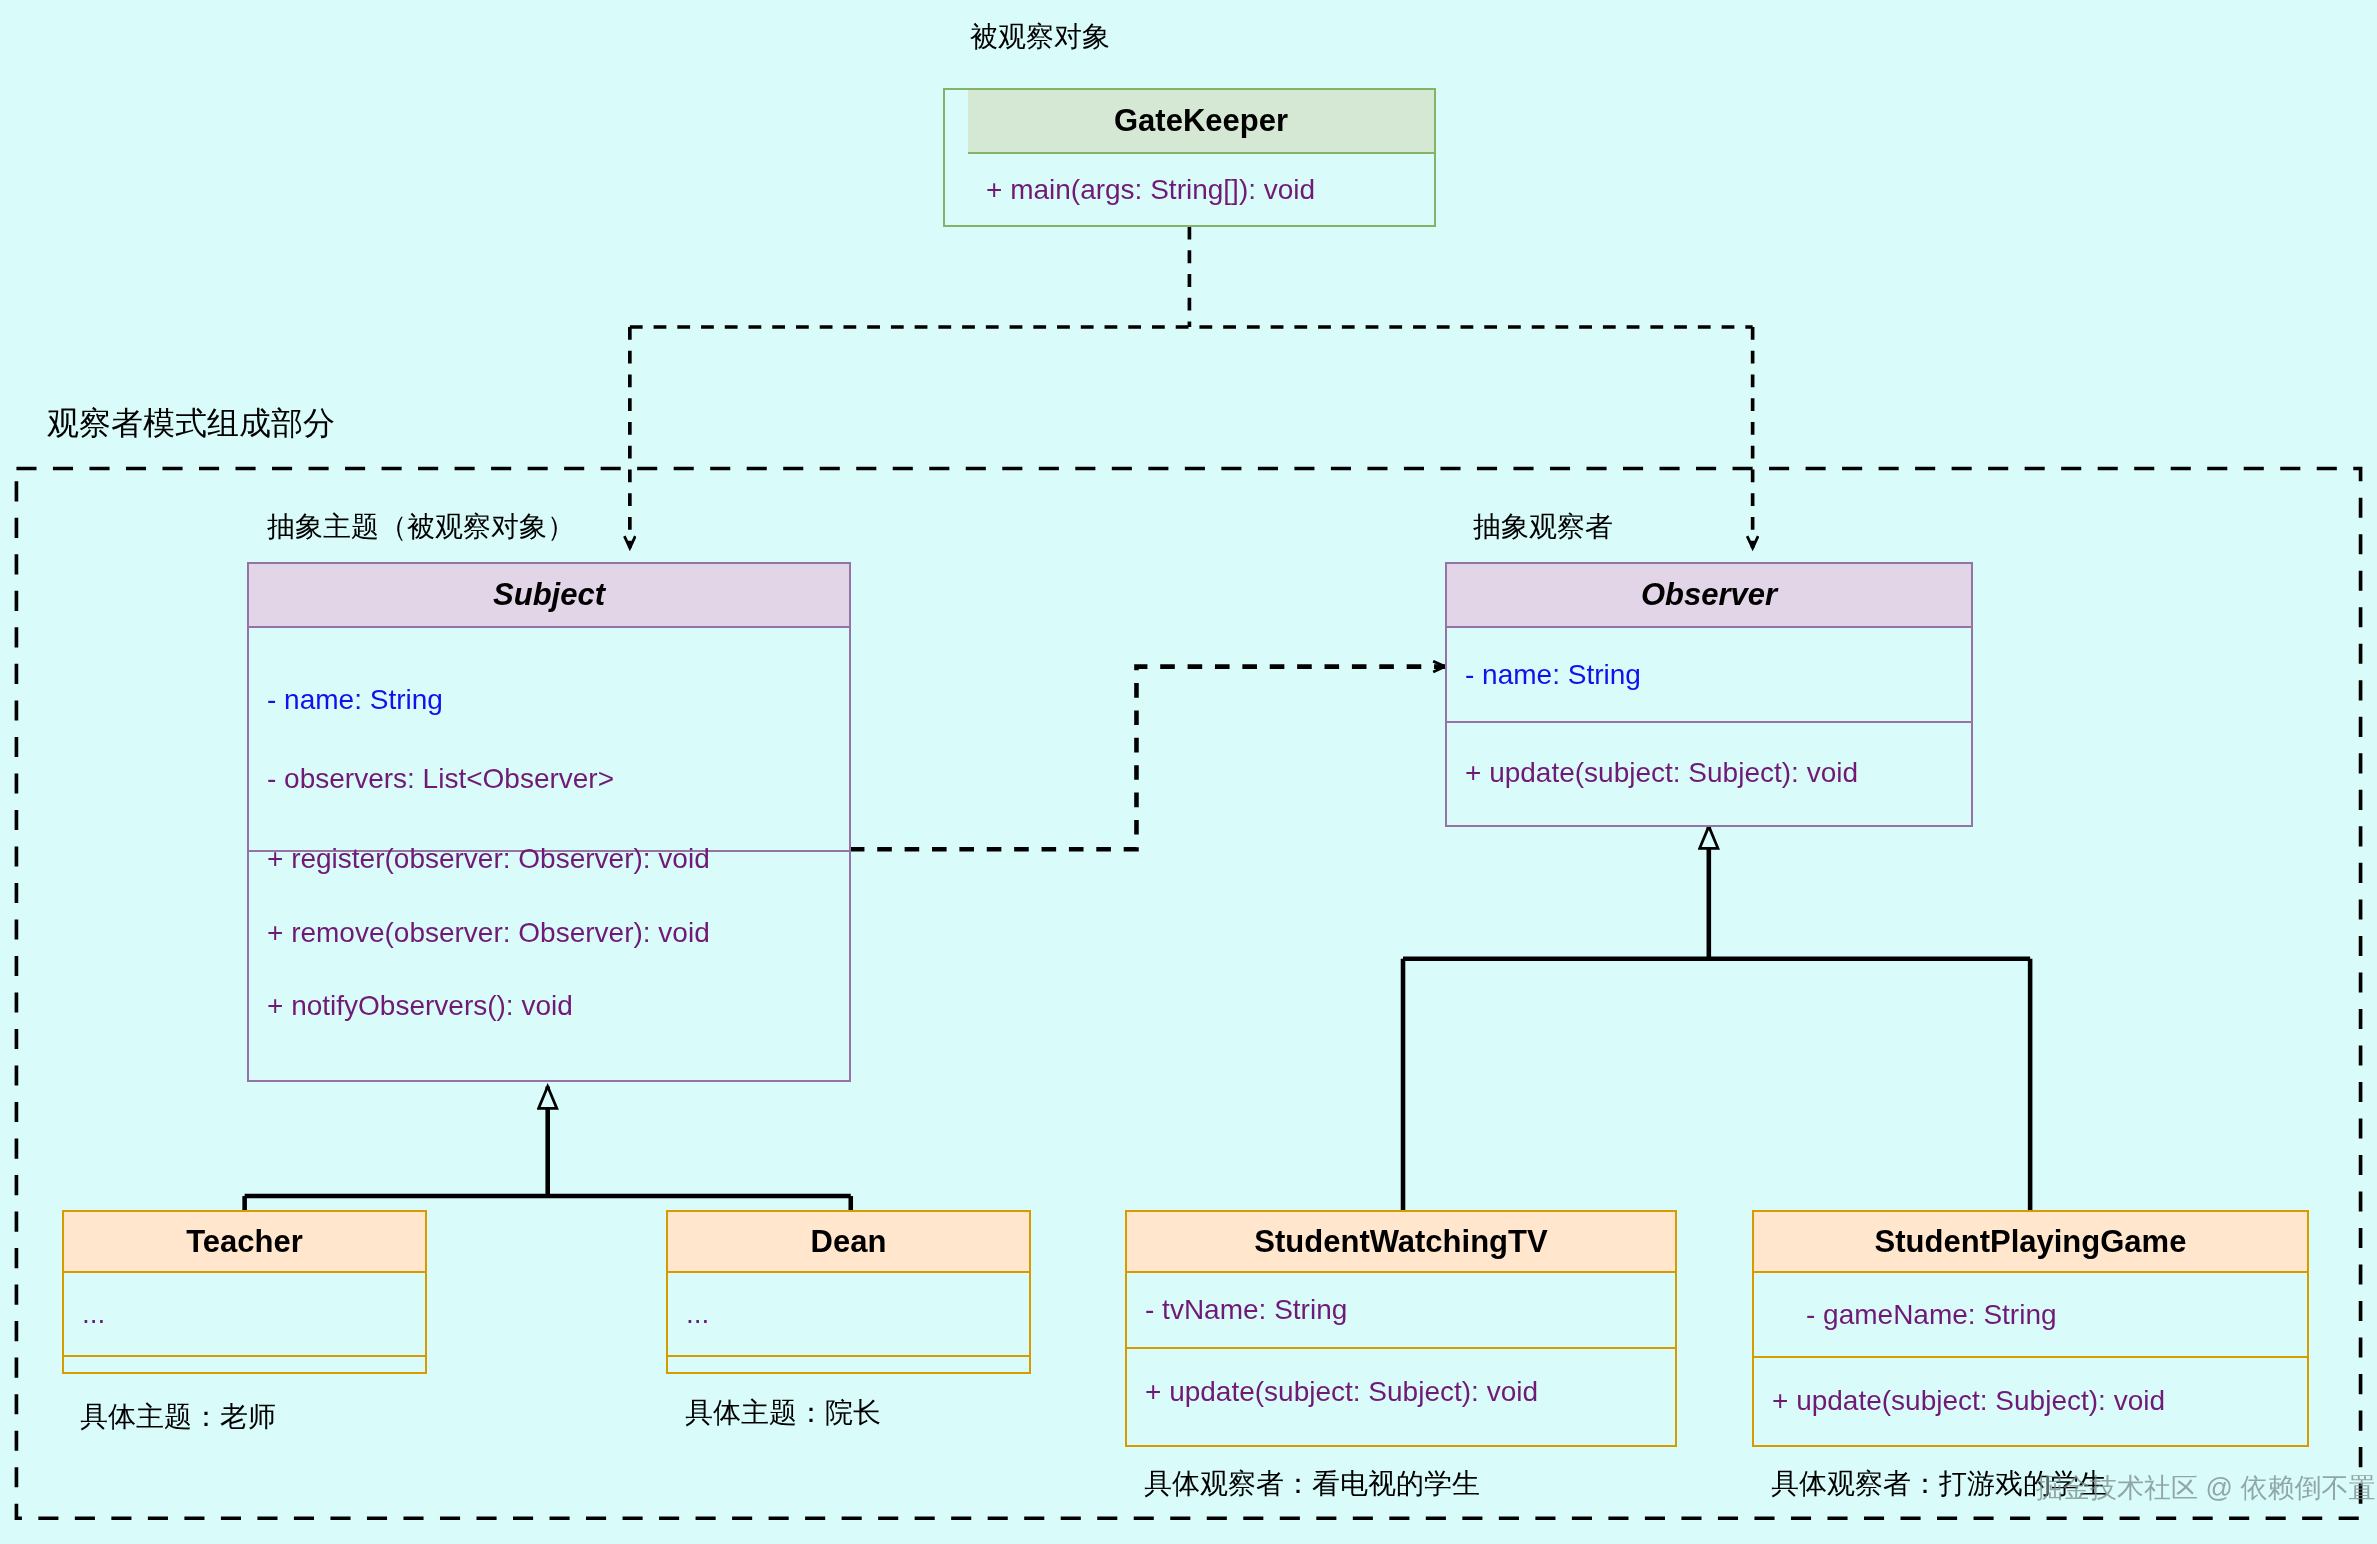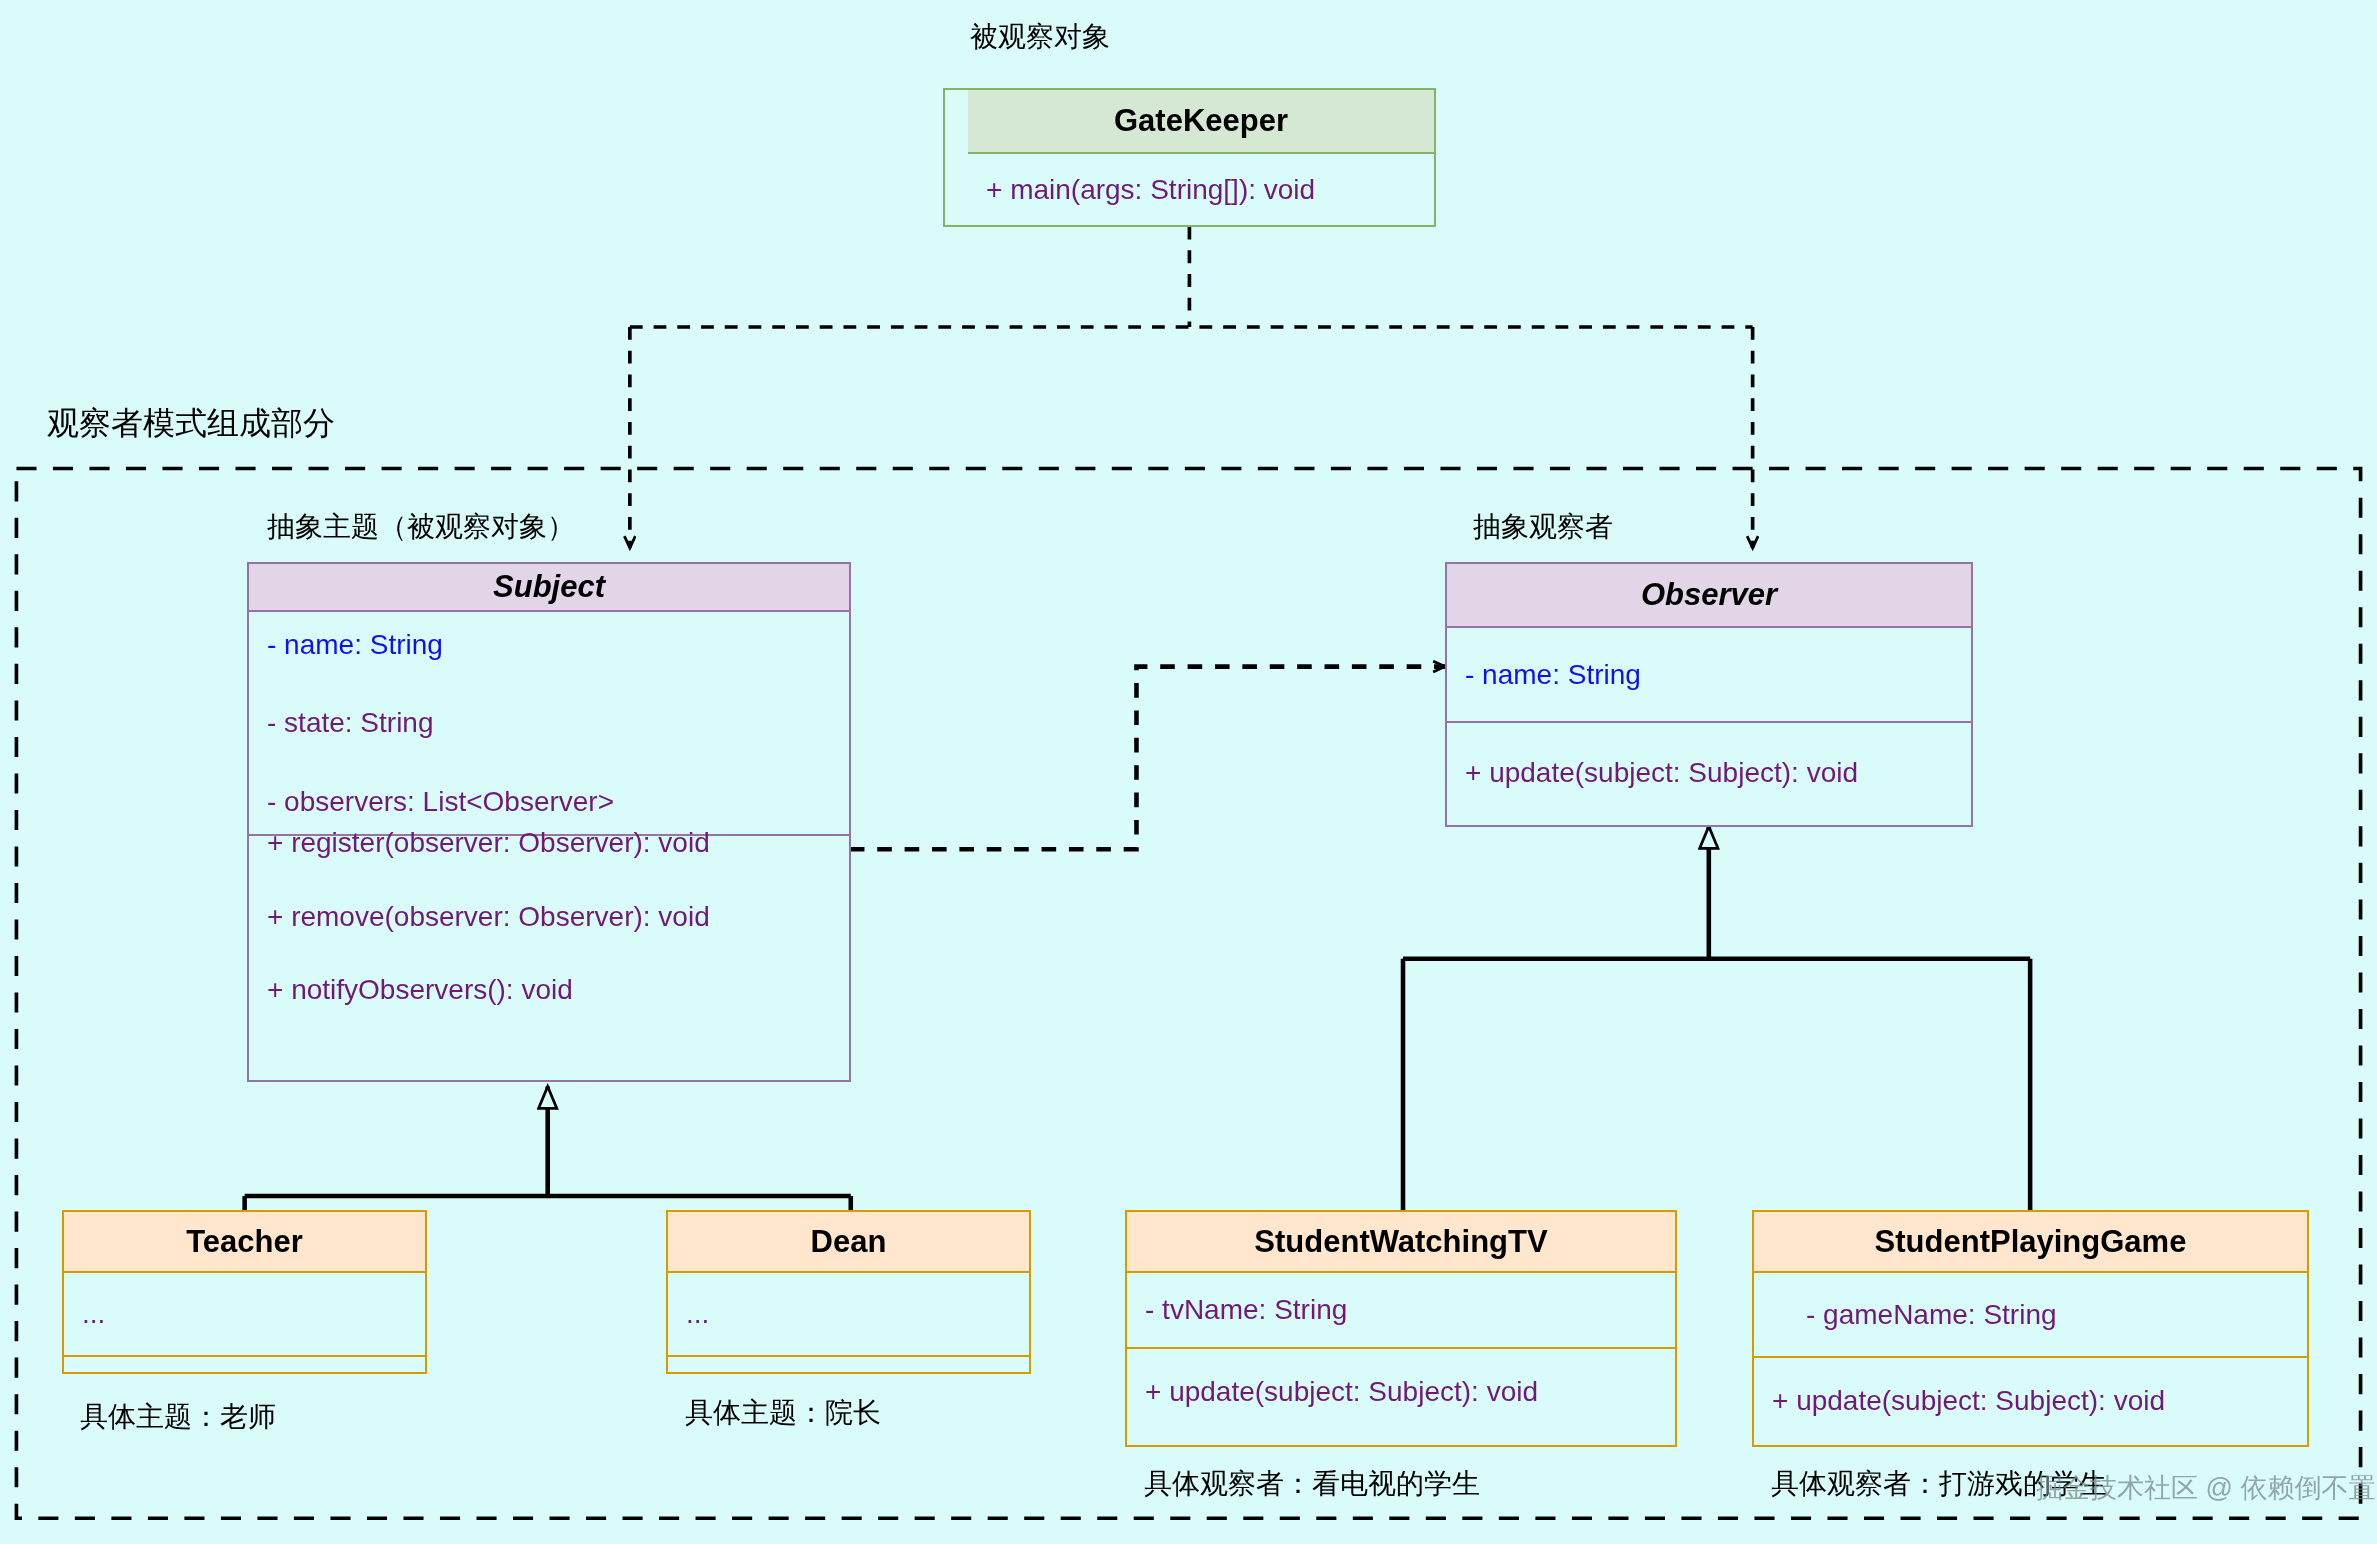--- a/index.html
+++ b/index.html
@@ -148,24 +148,23 @@
   <div class="caption" style="left:1771px; top:1465px;">具体观察者：打游戏的学生</div>
 
   <div class="uml green" style="left:943px; top:88px; width:493px; height:139px;padding-left:23px;">
     <div class="hdr" style="height:64px;">GateKeeper</div>
     <div class="comp" style="height:72px;">
       <div class="row">+ main(args: String[]): void</div>
     </div>
   </div>
 
   <div class="uml purple" style="left:247px; top:562px; width:604px; height:520px;">
-    <div class="hdr" style="height:48px;">Subject</div>
+    <div class="hdr" style="height:64px;">Subject</div>
     <div class="comp mid" style="height:224px;">
       <div class="row blue" style="margin-bottom:35px;">- name: String</div>
-      <div class="row" style="margin-bottom:35px;">- state: String</div>
       <div class="row">- observers: List&lt;Observer&gt;</div>
     </div>
     <div class="comp" style="height:161px;">
       <div class="row" style="margin-bottom:30px;">+ register(observer: Observer): void</div>
       <div class="row" style="margin-bottom:30px;">+ remove(observer: Observer): void</div>
       <div class="row">+ notifyObservers(): void</div>
     </div>
   </div>
 
   <div class="uml purple" style="left:1445px; top:562px; width:528px; height:265px;">

